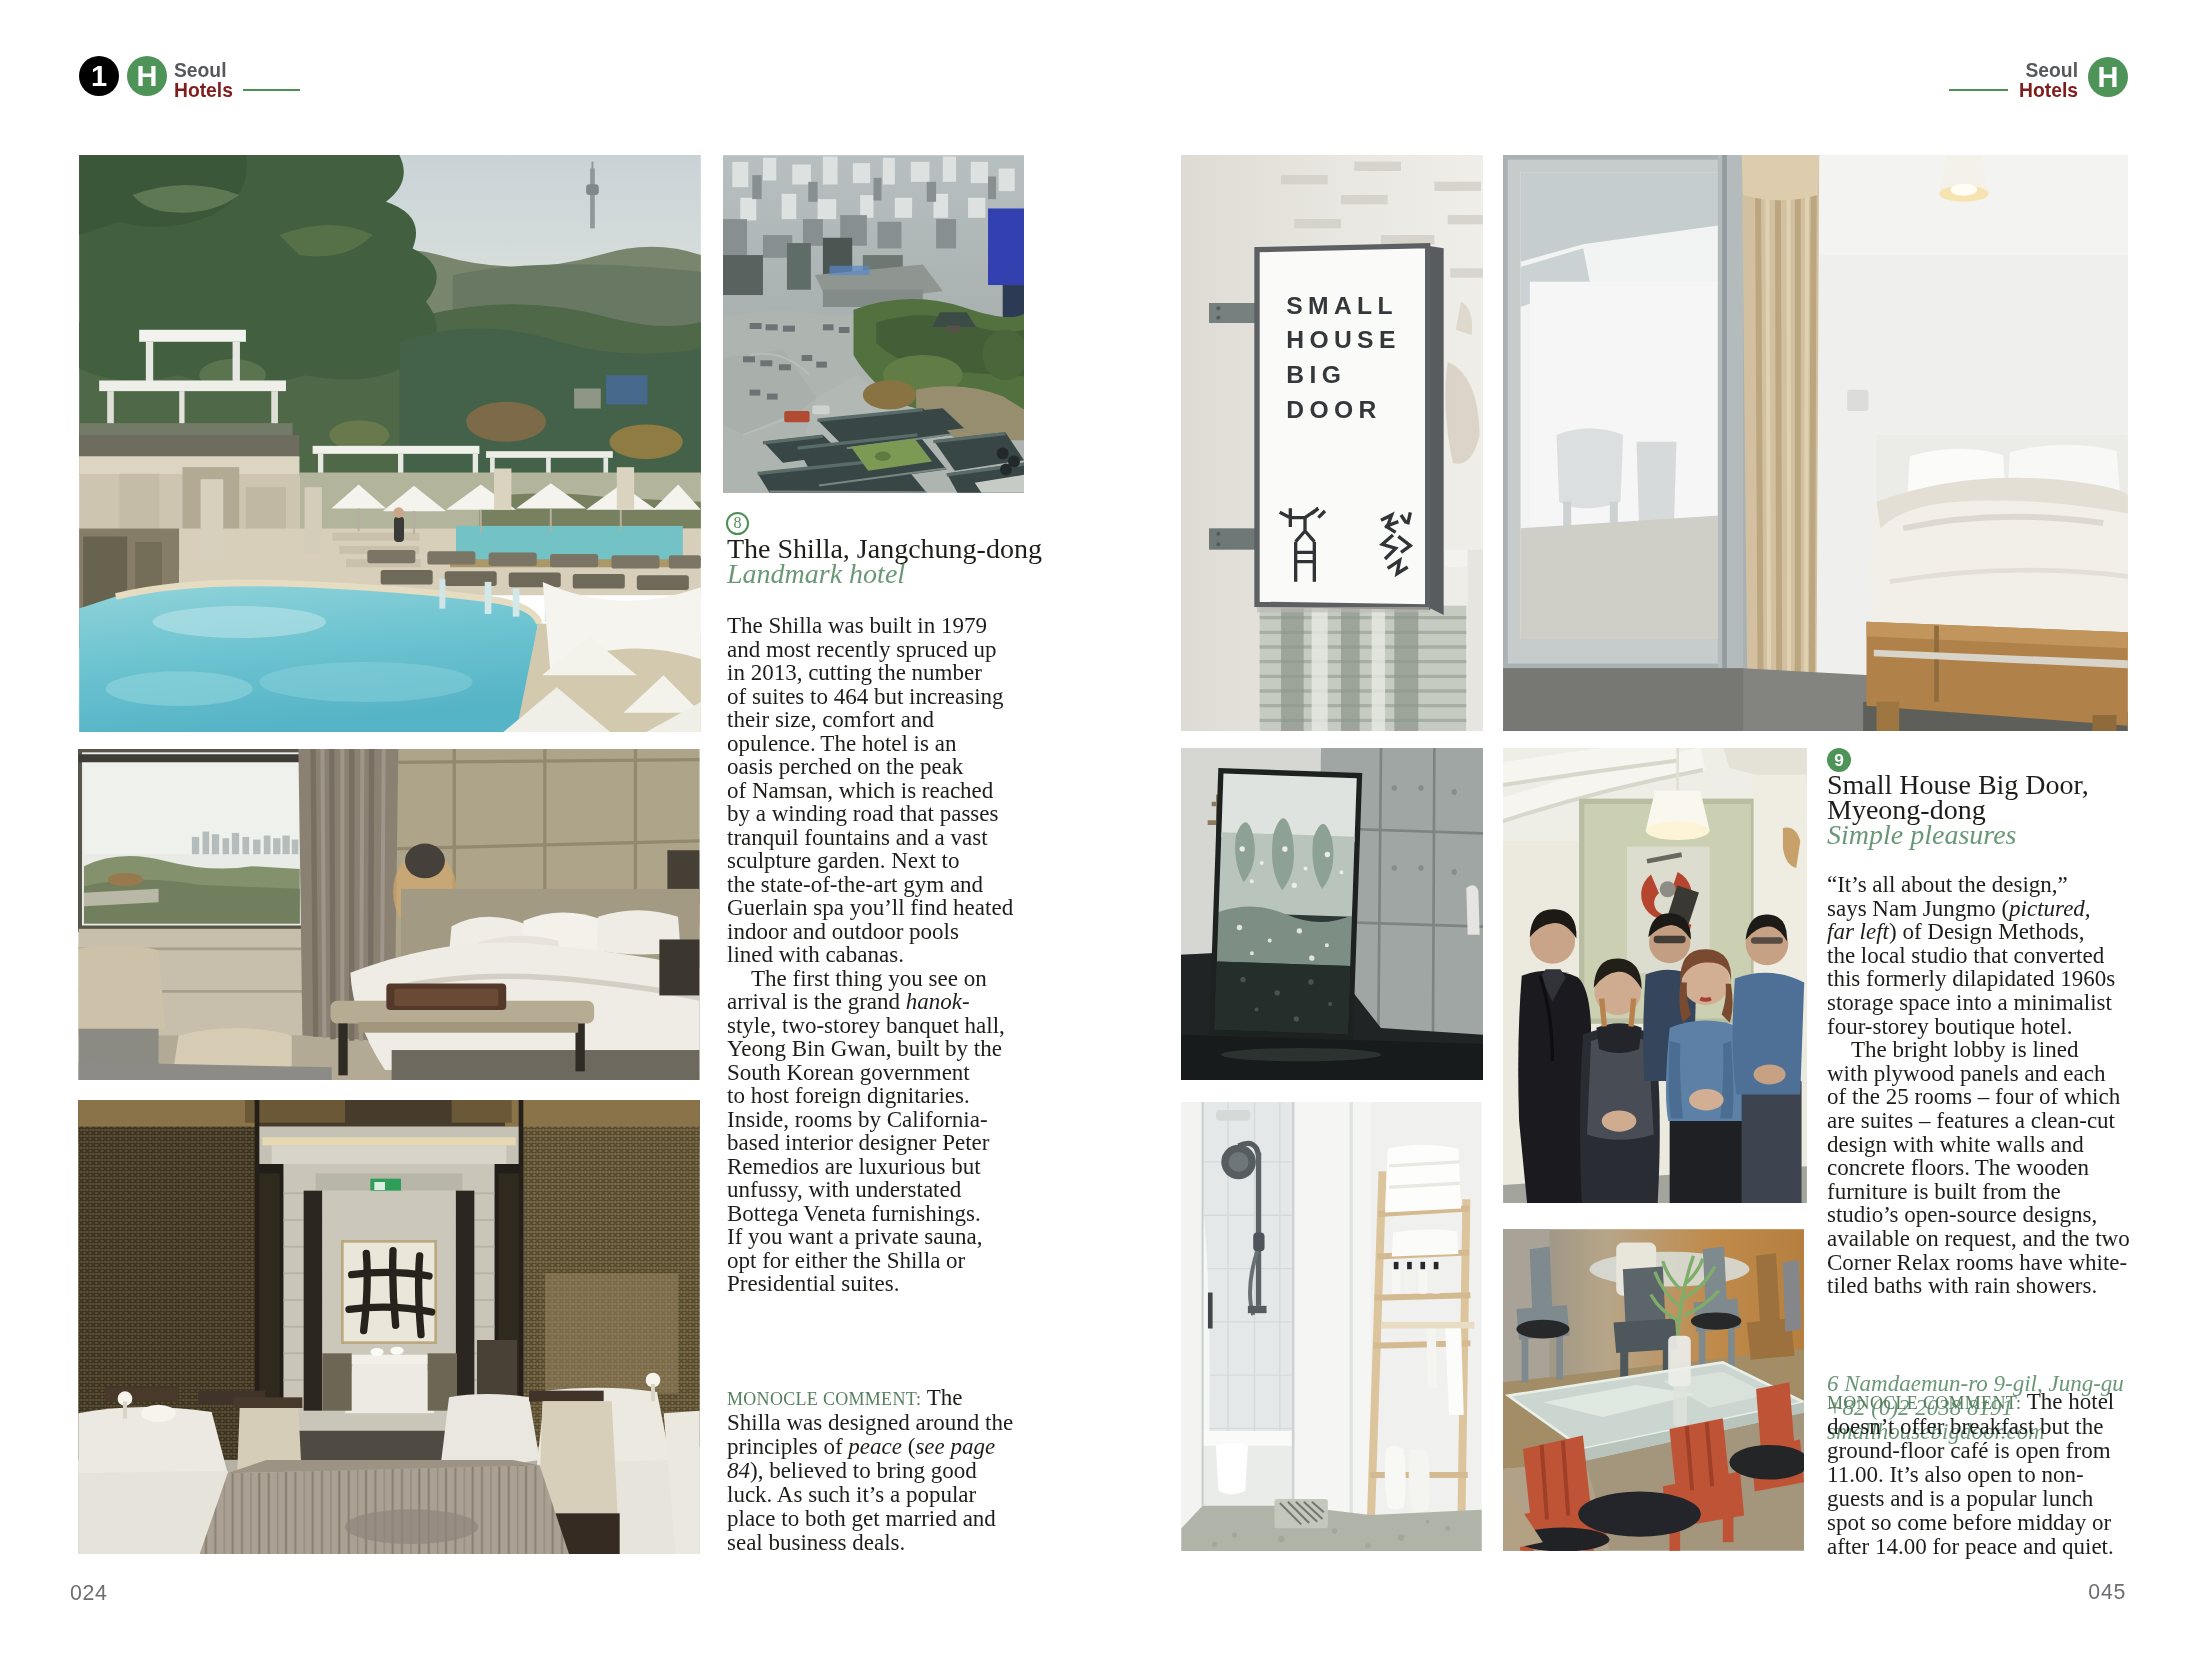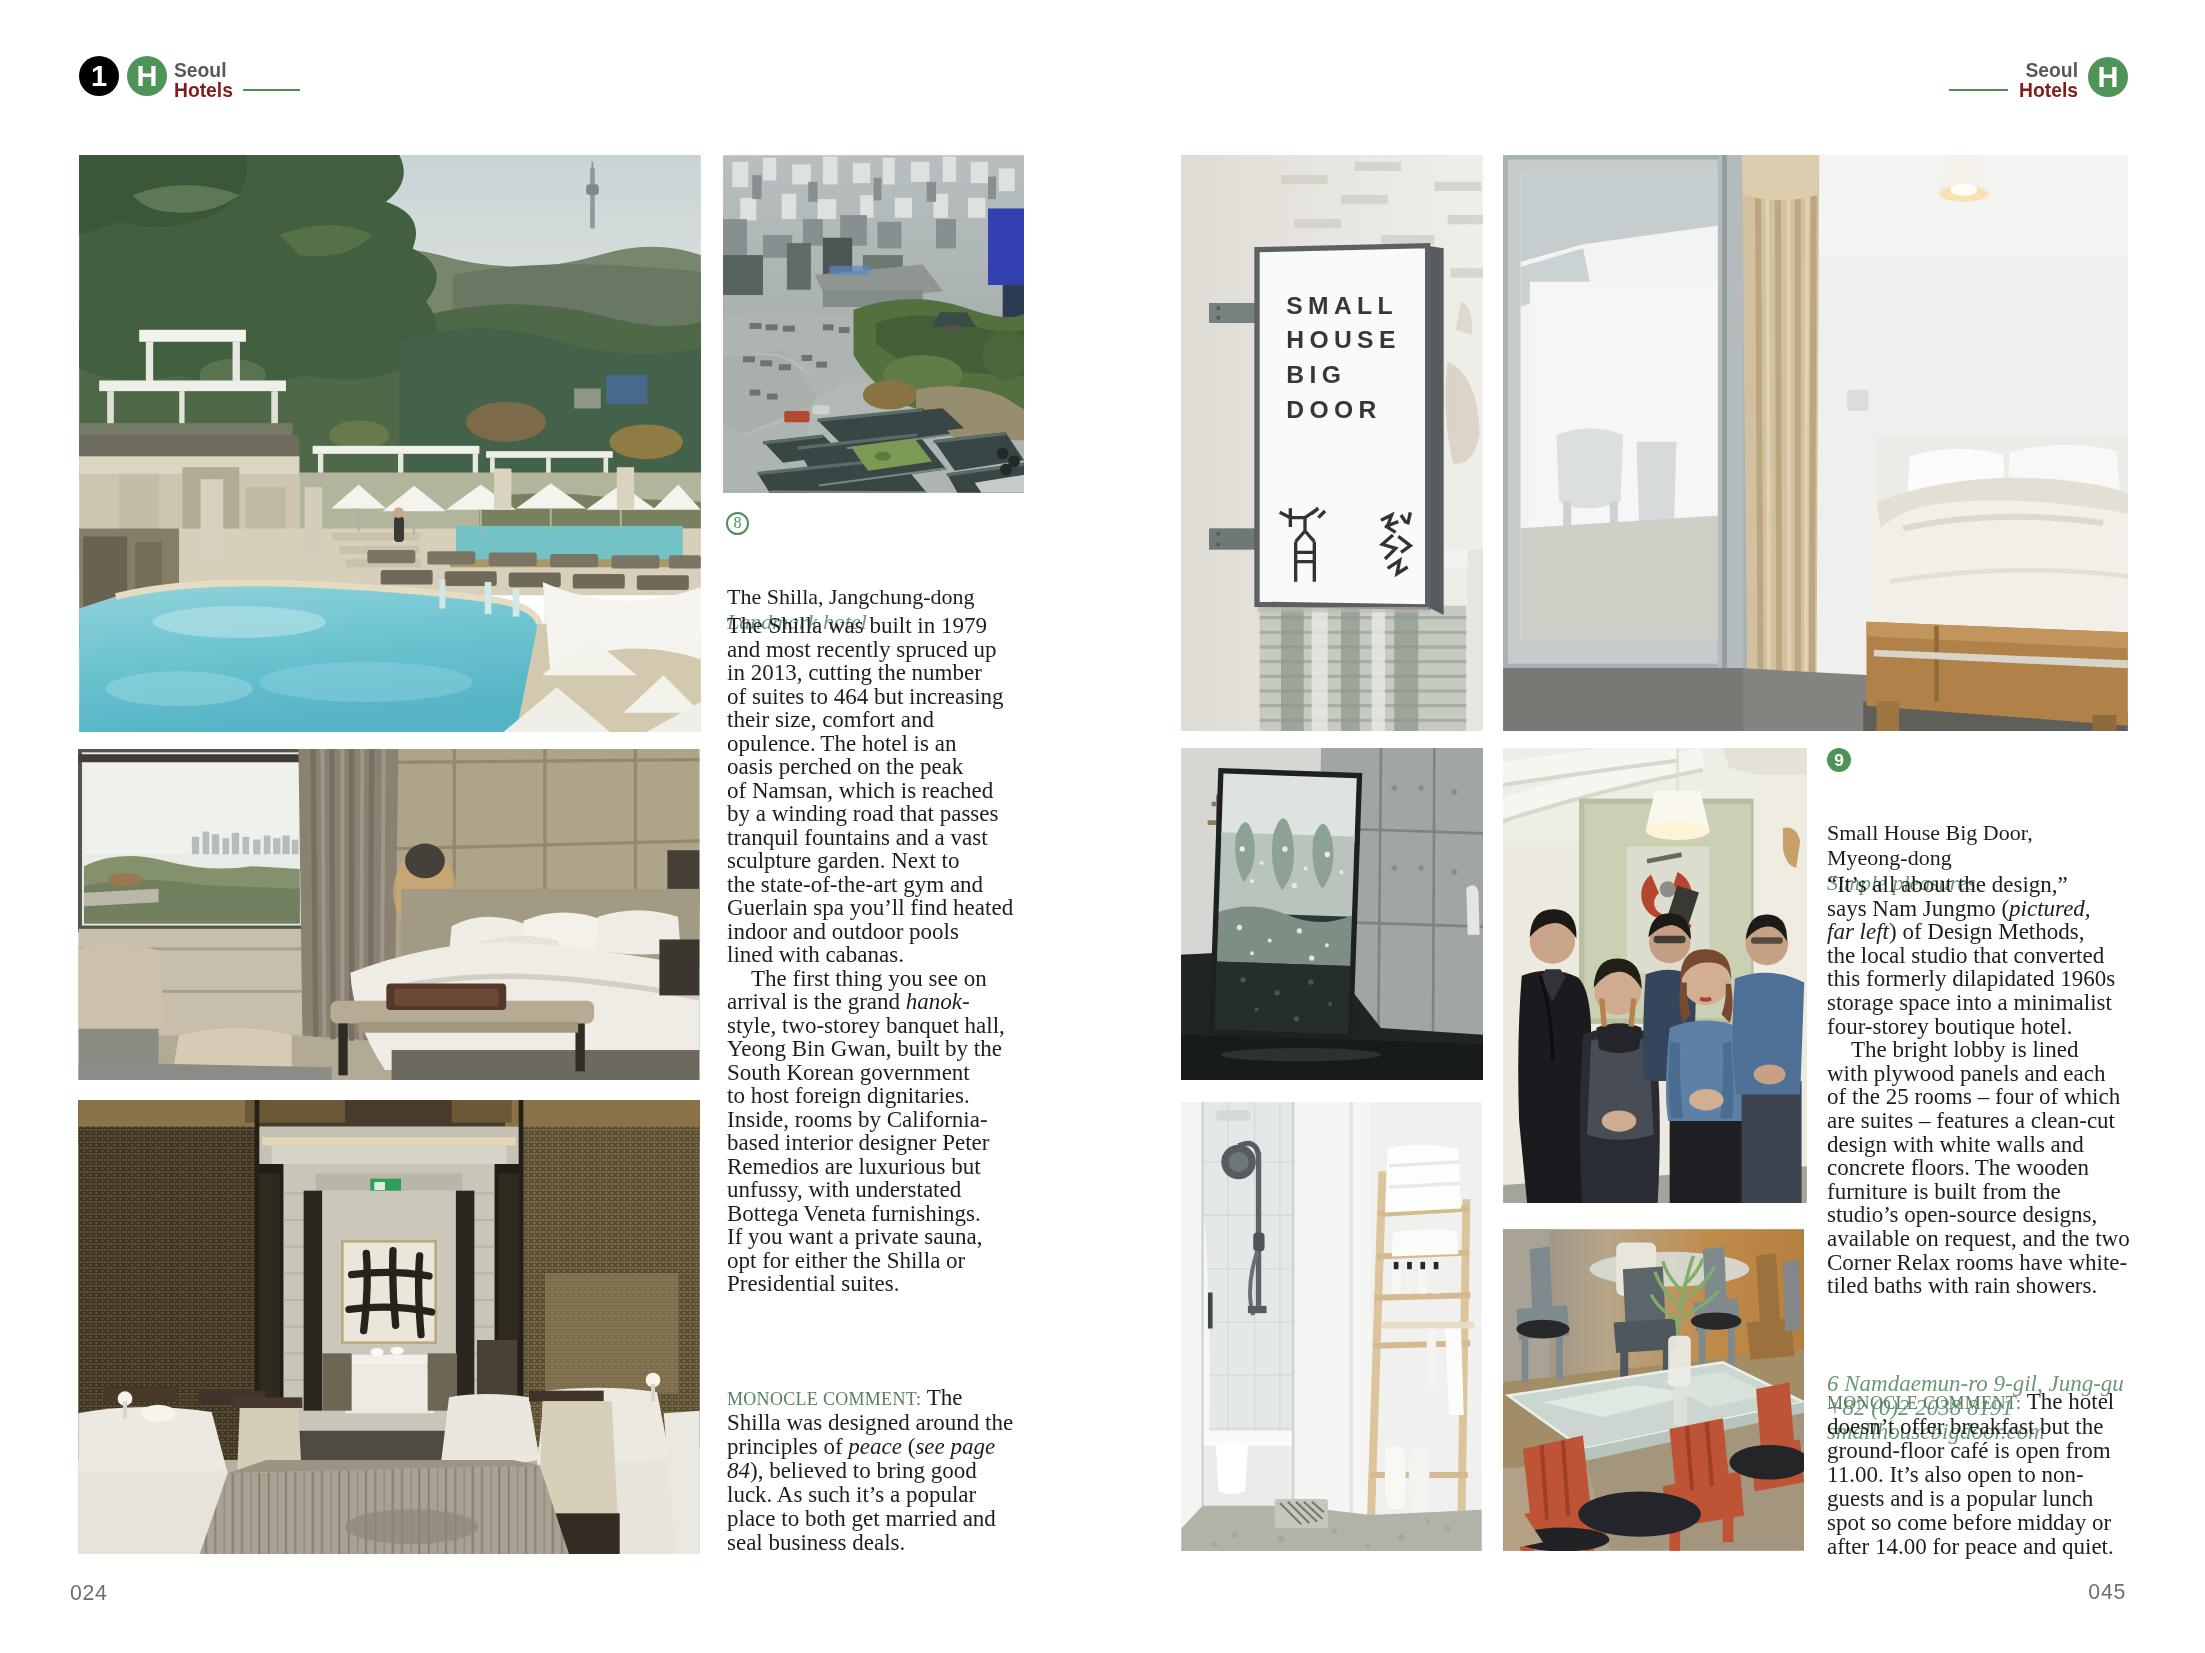--- a/index.html
+++ b/index.html
@@ -1,21 +1,21 @@
 <!DOCTYPE html>
 <html style="font-size:10.7px"><head>
 <meta charset="utf-8">
 <style>
 html,body{margin:0;padding:0;background:#fff;}
 #page{position:relative;width:2205px;height:1654px;background:#ffffff;overflow:hidden;font-kerning:normal;}
 .abs{position:absolute;}
 .serif{font-family:"Liberation Serif",serif;color:#1d1d1b;}
 .sans{font-family:"Liberation Sans",sans-serif;}
 .body{font-size:23px;white-space:nowrap;}
-.ttl{font-size:22px;line-height:25px;white-space:nowrap;margin-top:48px;}
+.ttl{font-size:28px;line-height:25px;white-space:nowrap;}
 .grn{color:#7f1d1d;}
 .grnit{color:#6a9877;font-style:italic;}
 .pgnum{font-size:21.3px;color:#6d6e70;letter-spacing:0.7px;}
 .mc{font-size:18px;letter-spacing:0.3px;color:#567f5e;text-align:center;}
 </style>
 </head>
 <body>
 <div id="page">
 
 <div class="abs" style="left:79px;top:56px;width:40px;height:40px;border-radius:50%;background:#000;"></div>

